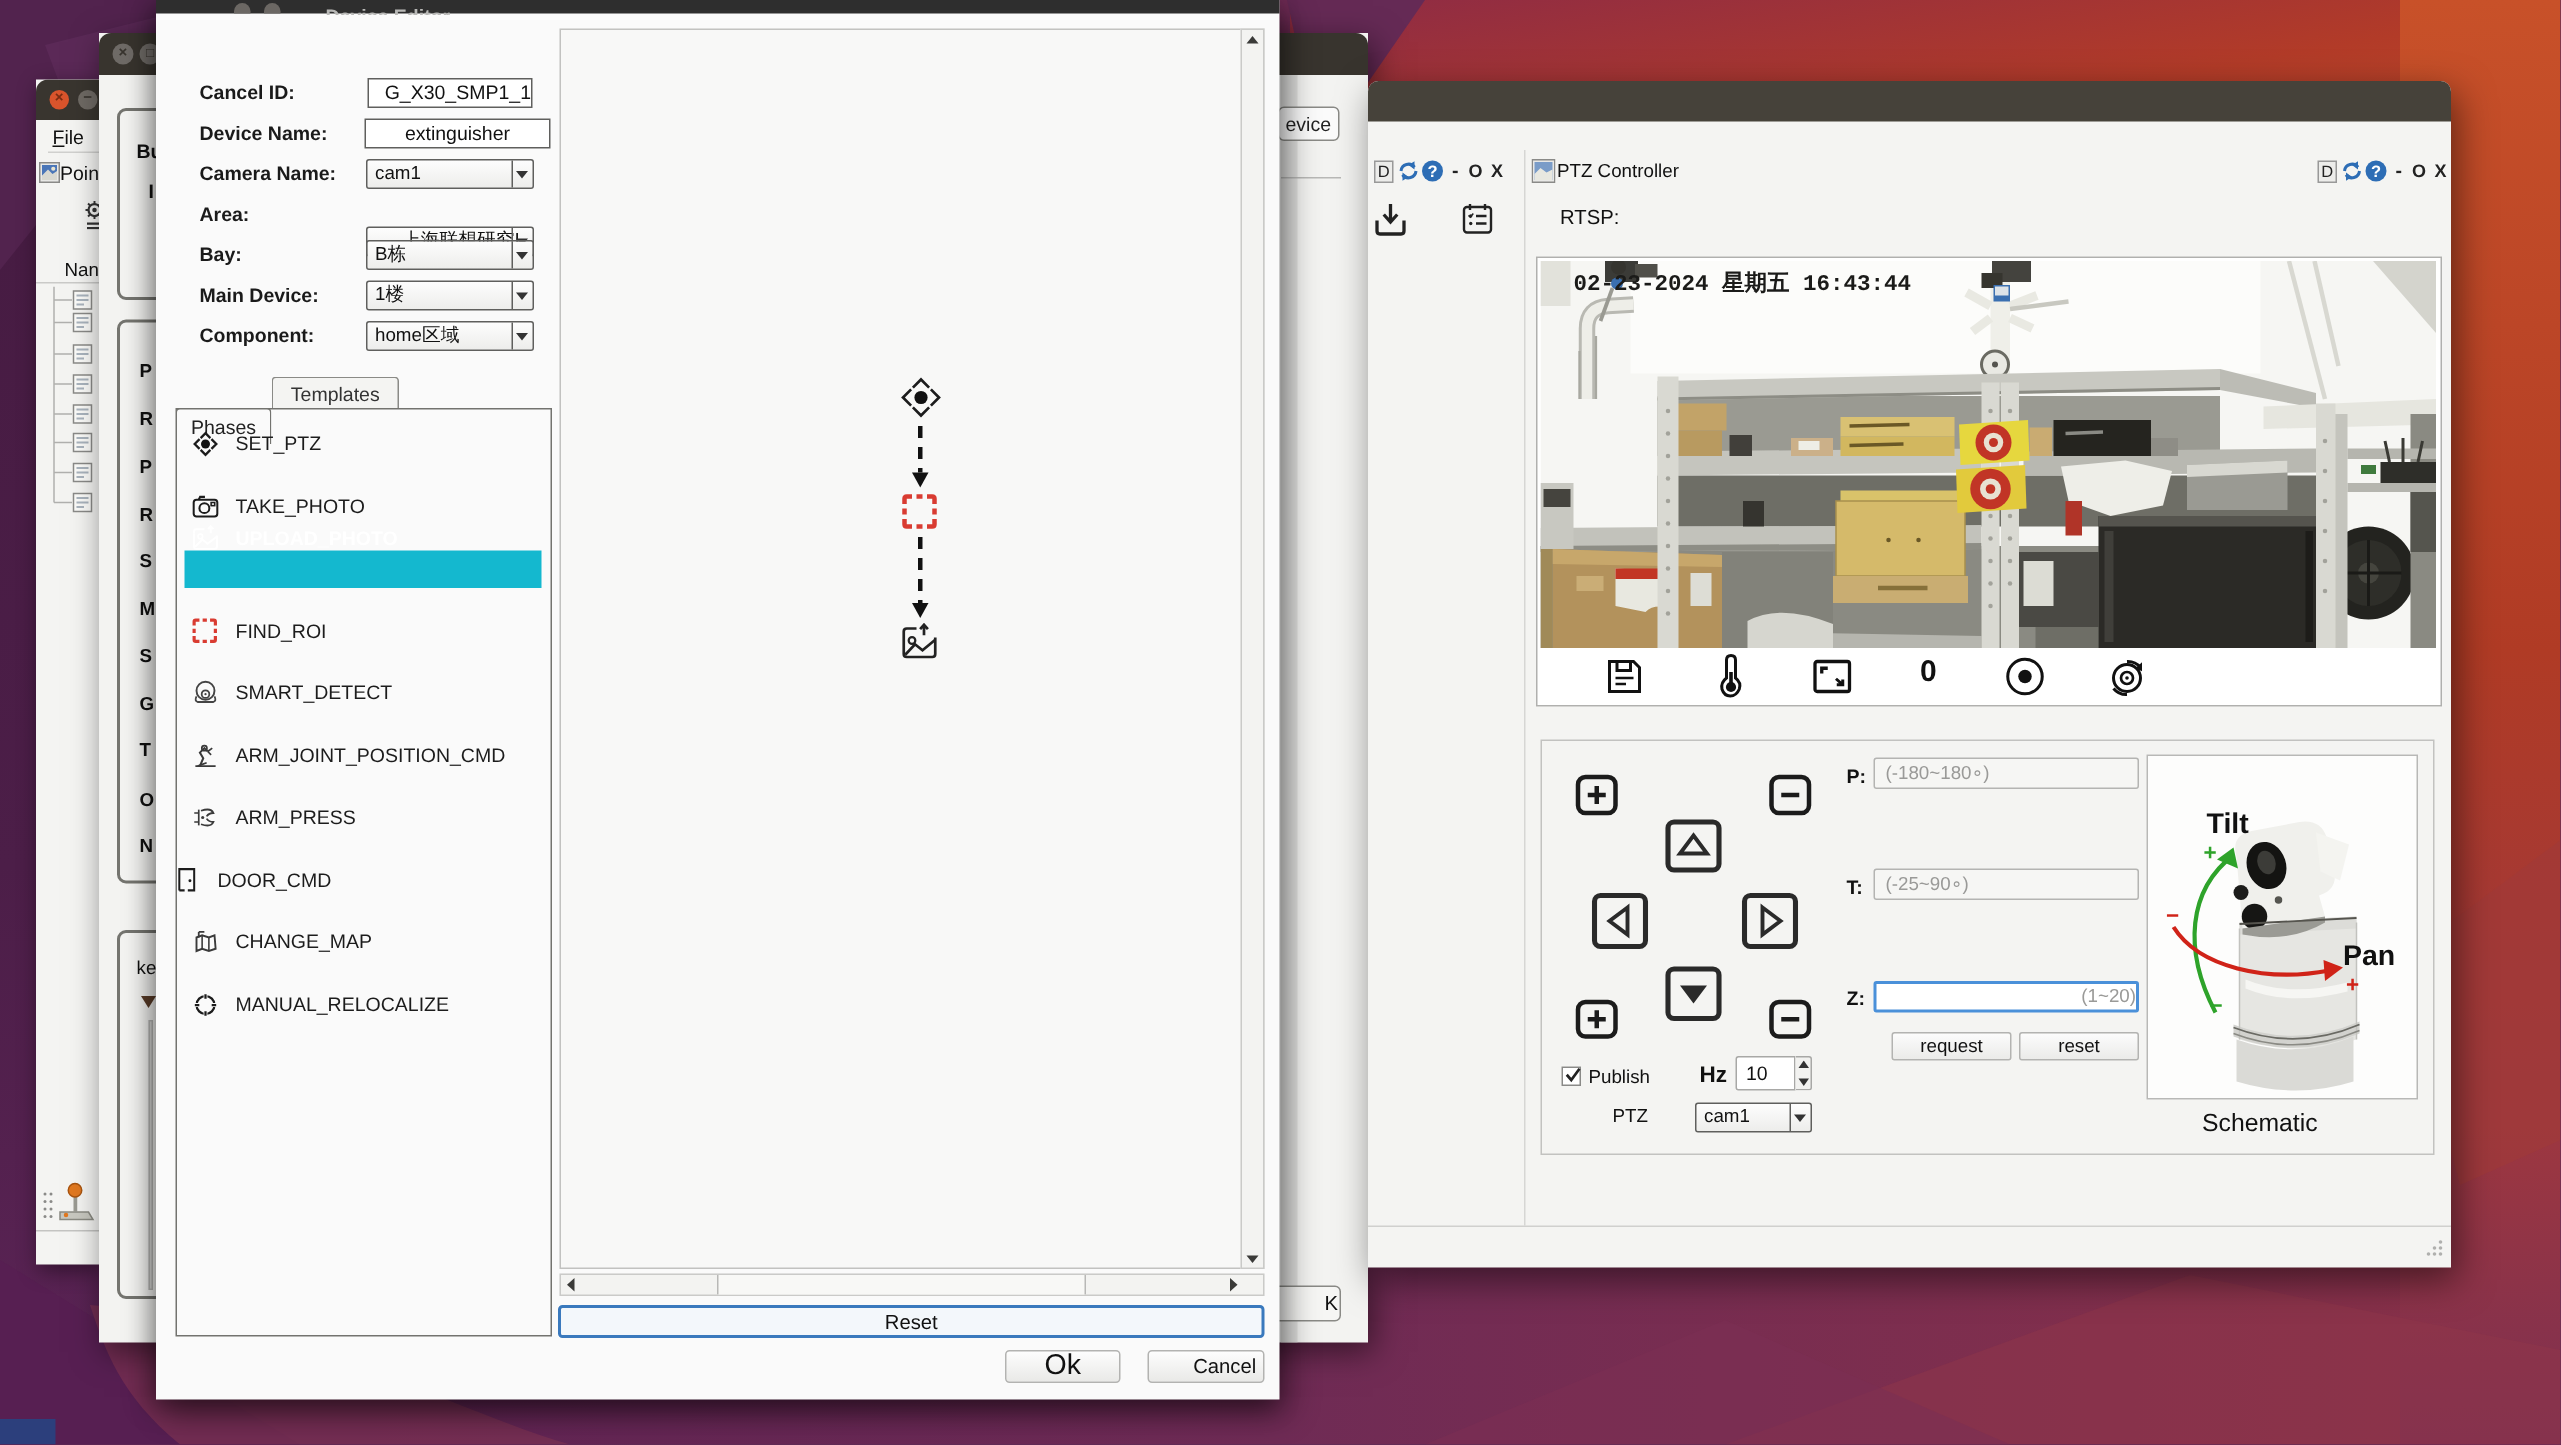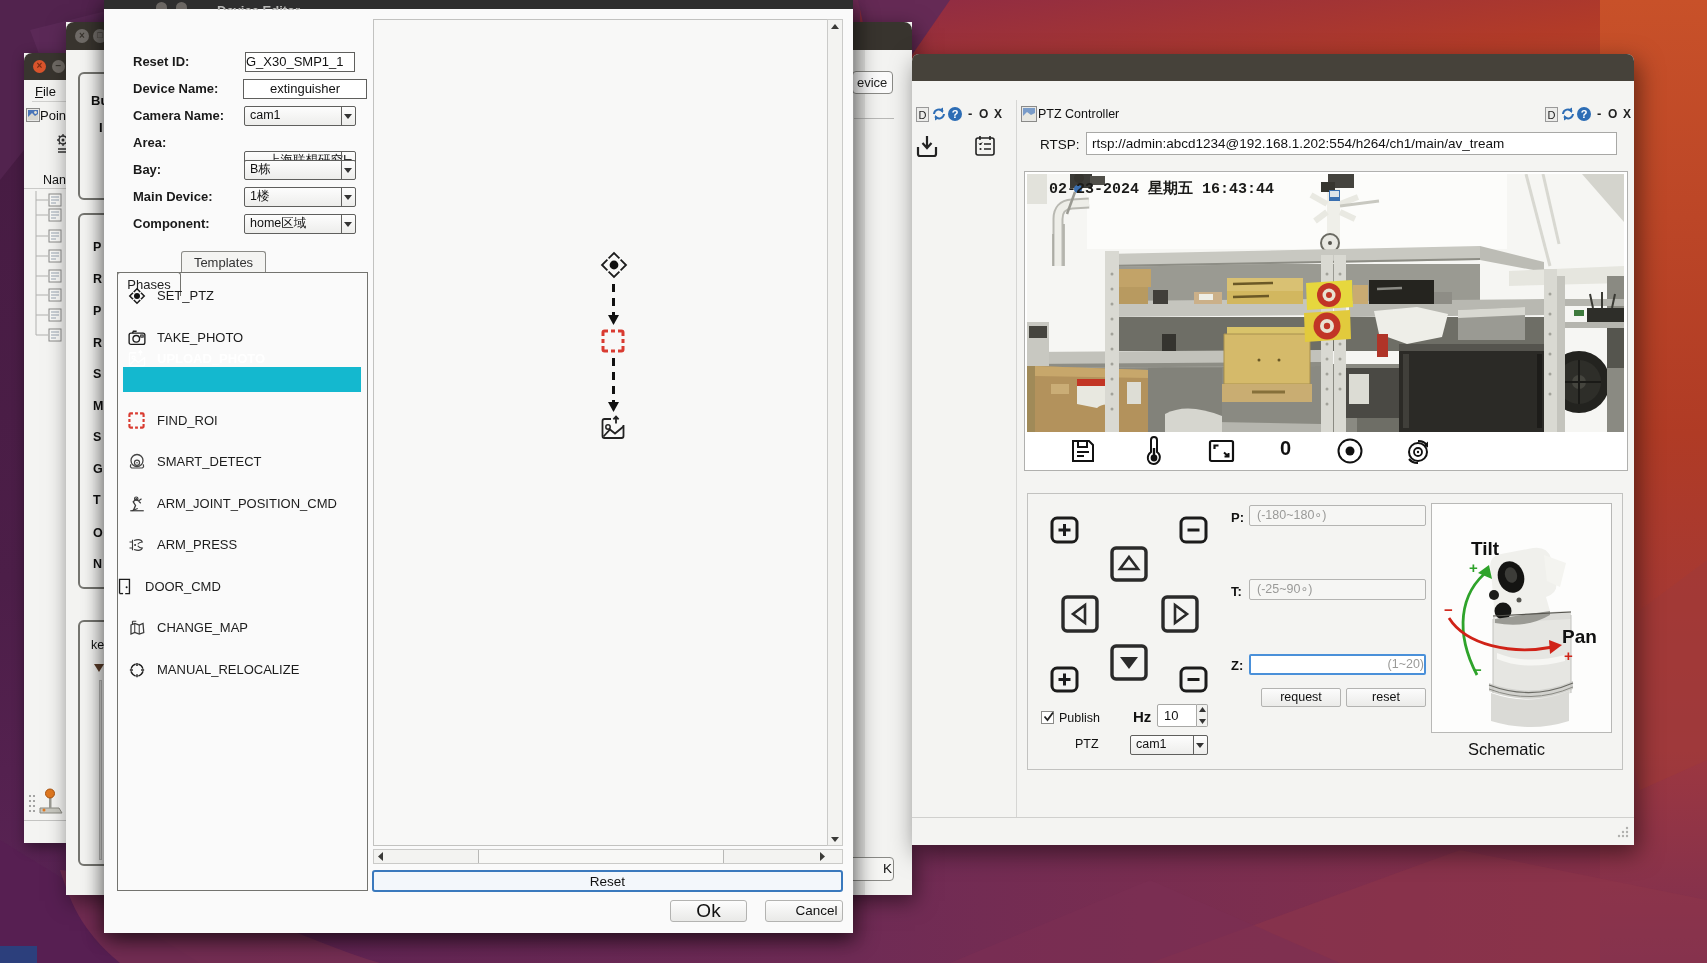--- a/index.html
+++ b/index.html
@@ -206,21 +206,20 @@
     </svg>
   <svg class="abs" style="left:62px;top:81px;" width="22" height="22" viewBox="0 0 22 22">
       <rect x="2" y="3" width="18" height="17" rx="2" fill="none" stroke="#222" stroke-width="1.6"></rect>
       <path d="M6 1 L6 5 M16 1 L16 5" stroke="#222" stroke-width="1.6"></path>
       <path d="M10 9 L17 9 M10 14 L17 14" stroke="#222" stroke-width="1.6"></path>
       <circle cx="6.5" cy="9" r="1.1" fill="#222"></circle>
       <circle cx="6.5" cy="14" r="1.1" fill="#222"></circle>
       <path d="M5 8.6 l1.2 1.2 l2 -2.4" fill="none" stroke="#222" stroke-width="1"></path>
     </svg>
   <div class="abs" style="left:128px;top:83px;font-size:13.5px;color:#111;">RTSP:</div>
-  <div class="abs" style="left:174px;top:78px;width:531px;height:23px;background:#fff;border:1px solid #a8a8a6;font-size:13.5px;color:#111;line-height:21px;padding-left:5px;white-space:nowrap;overflow:hidden;">rtsp://admin:abcd1234@192.168.1.202:554/h264/ch1/main/av_tream</div>
 
   <div class="abs" style="left:112px;top:117px;width:604px;height:300px;background:#fff;border:1px solid #b0b0ae;"></div>
   <svg class="abs" style="left:115px;top:120px;" width="597" height="258" viewBox="0 0 597 258" id="camimg">
     <rect x="0" y="0" width="597" height="258" fill="#f6f6f3"></rect>
     <rect x="60" y="0" width="420" height="75" fill="#fcfcfa"></rect>
     <path d="M555 0 L597 0 L597 48 Z" fill="#d4d4cd"></path>
     <rect x="0" y="0" width="20" height="30" fill="#e2e2db"></rect>
 
     <path d="M 31 92 L 31 45 Q 31 31 45 30 L 62 29" fill="none" stroke="#b9b9b2" stroke-width="11"></path>
     <path d="M 31 92 L 31 45 Q 31 31 45 30 L 62 29" fill="none" stroke="#eeeee8" stroke-width="7"></path>
@@ -510,22 +509,22 @@
     </svg>
 </div>
 
 <div class="win" id="dialog" style="z-index:4; left:104px; top:0; width:749px; height:933px; background:#fafafa; box-shadow:-5px 4px 16px rgba(0,0,0,0.35), 5px 8px 20px rgba(0,0,0,0.45);">
   <div class="tbar" style="height:9px; background:#2e2e2e;">
     <div class="abs" style="left:52px;top:2px;width:11px;height:7px;border-radius:6px 6px 0 0;background:#6b6763;"></div>
     <div class="abs" style="left:72px;top:2px;width:11px;height:7px;border-radius:6px 6px 0 0;background:#6b6763;"></div>
     <div class="abs" style="left:113px;top:1px;width:180px;height:9px;overflow:hidden;color:#b8b8b6;font-weight:bold;font-size:13px;line-height:20px;">Device Editor</div>
   </div>
 
-  <div class="abs" style="left:29px;top:54px;font-size:13px;font-weight:bold;color:#1a1a1a;">Reset ID:</div>
-  <div class="abs" style="left:141px;top:52px;width:110px;height:20px;background:#fff;border:1.5px solid #5f5f5d;font-size:13px;color:#111;text-align:left;line-height:17px;">G_X30_SMP1_1</div>
+  <div class="abs" style="left:29px;top:54px;font-size:13px;font-weight:bold;color:#1a1a1a;">Cancel ID:</div>
+  <div class="abs" style="left:141px;top:52px;width:110px;height:20px;background:#fff;border:1.5px solid #5f5f5d;font-size:13px;color:#111;text-align:right;line-height:17px;">G_X30_SMP1_1</div>
   <div class="abs" style="left:29px;top:81px;font-size:13px;font-weight:bold;color:#1a1a1a;">Device Name:</div>
   <div class="abs" style="left:139px;top:79px;width:124px;height:20px;background:#fff;border:1.5px solid #5f5f5d;font-size:13px;color:#111;text-align:center;line-height:17px;">extinguisher</div>
   <div class="abs" style="left:29px;top:108px;font-size:13px;font-weight:bold;color:#1a1a1a;">Camera Name:</div>
   <div class="combo" style="left:140px;top:106px;width:112px;">cam1</div>
   <div class="abs" style="left:29px;top:135px;font-size:13px;font-weight:bold;color:#1a1a1a;">Area:</div>
   <div class="combo" style="left:140px;top:151px;width:112px;padding-left:23px;">上海联想研究I</div>
   <div class="abs" style="left:29px;top:162px;font-size:13px;font-weight:bold;color:#1a1a1a;">Bay:</div>
   <div class="combo" style="left:140px;top:160px;width:112px;">B栋</div>
   <div class="abs" style="left:29px;top:189px;font-size:13px;font-weight:bold;color:#1a1a1a;">Main Device:</div>
   <div class="combo" style="left:140px;top:187px;width:112px;">1楼</div>

